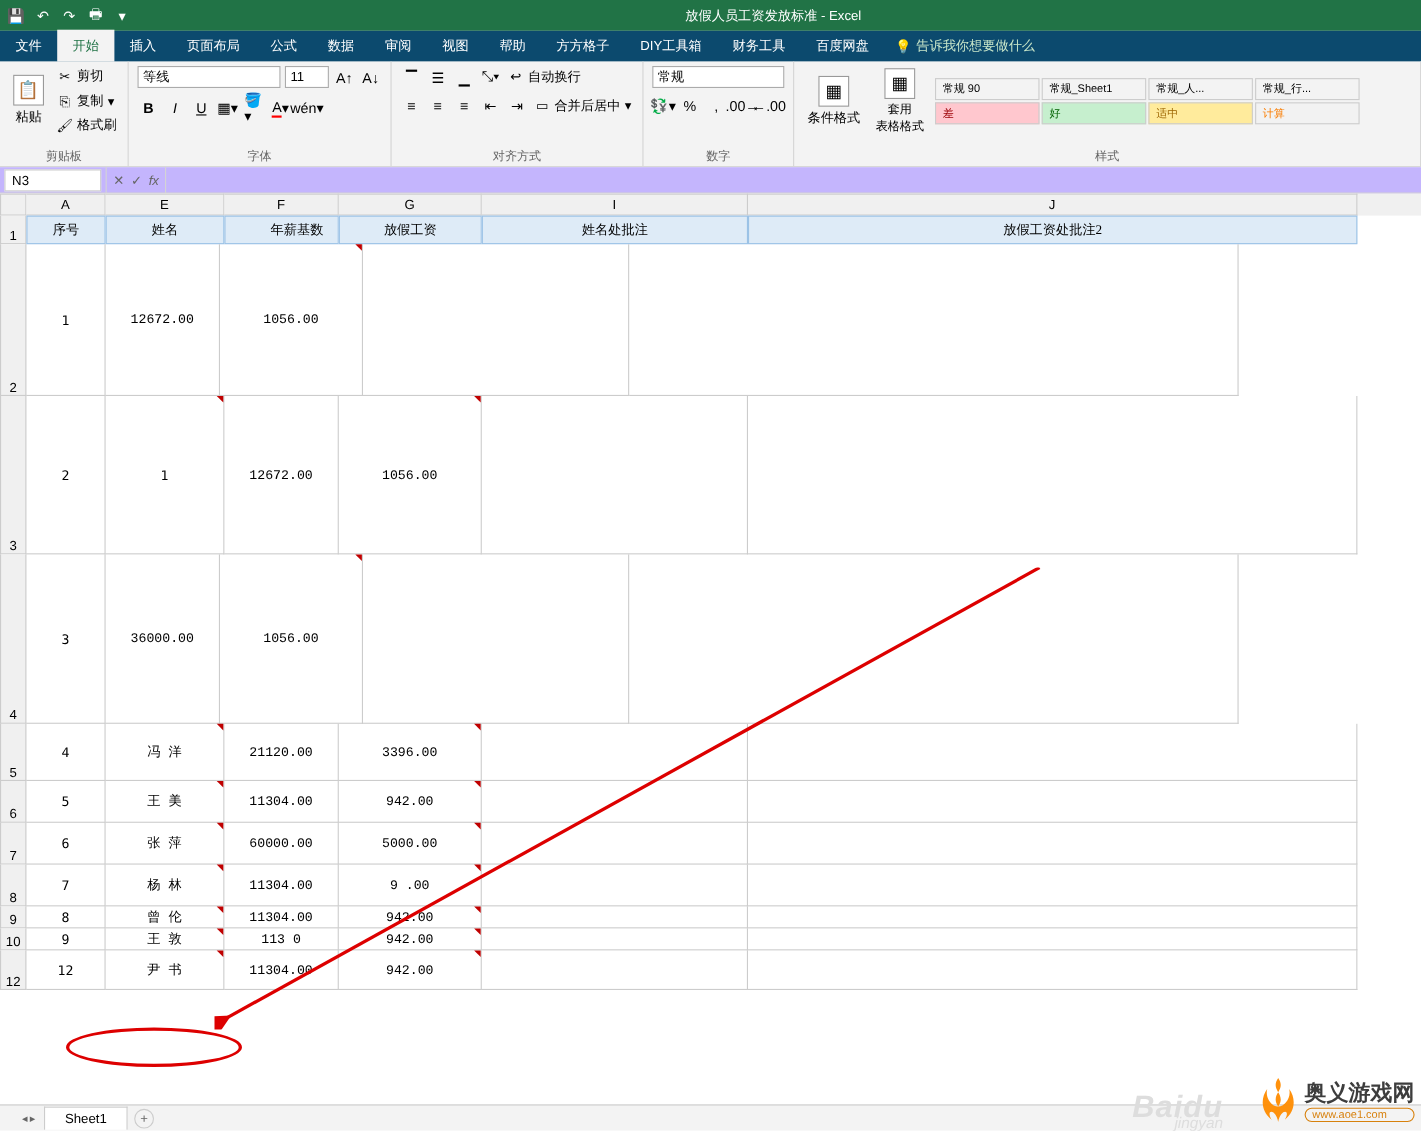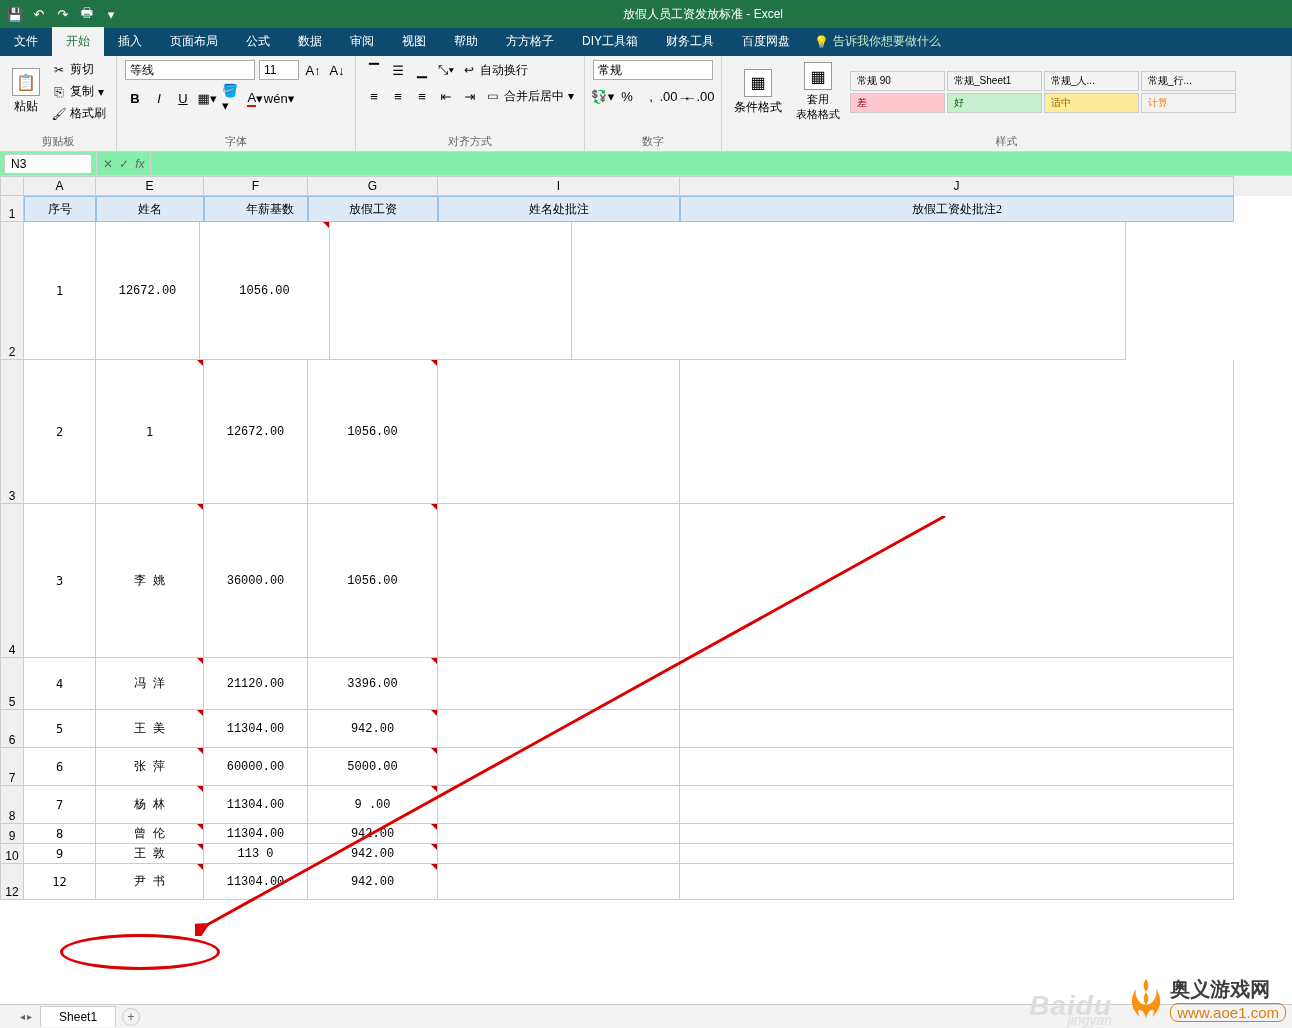--- a/index.html
+++ b/index.html
@@ -30,21 +30,21 @@
 .font-name { width: 130px; }
 .font-size { width: 40px; }
 .toolbar-row { display: flex; gap: 4px; align-items: center; }
 .toolbar-col { display: flex; flex-direction: column; gap: 3px; }
 .ico-btn { width: 20px; height: 20px; display: inline-flex; align-items: center; justify-content: center; cursor: pointer; border: 1px solid transparent; font-size: 13px; }
 
 .style-gallery { display: flex; gap: 2px; flex-wrap: wrap; width: 400px; }
 .style-cell { width: 95px; height: 20px; border: 1px solid #ccc; padding: 1px 6px; font-size: 10px; display: flex; align-items: center; overflow: hidden; white-space: nowrap; }
 
 
-.fx-bar { height: 24px; display: flex; align-items: center; border-bottom: 1px solid #d4d4d4; background: #86efac; }
+.fx-bar { height: 24px; display: flex; align-items: center; border-bottom: 1px solid #d4d4d4; background: #c4b5fd; }
 .name-box { width: 88px; border: 1px solid #ccc; padding: 2px 6px; margin: 0 4px; font-size: 12px; height: 20px; }
 .fx-ctrl { display: flex; align-items: center; gap: 6px; padding: 0 6px; border-left: 1px solid #d4d4d4; border-right: 1px solid #d4d4d4; height: 24px; }
 .fx-ctrl span { cursor: pointer; color: #666; font-size: 12px; }
 .fx-input { flex: 1; padding: 2px 6px; height: 20px; }
 
 
 .grid-area { position: relative; }
 .col-headers { display: flex; height: 20px; background: #f0f0f0; }
 .corner { width: 24px; border: 1px solid #ccc; background: #f0f0f0; }
 .col-h { border: 1px solid #ccc; border-left: none; text-align: center; font-size: 12px; line-height: 18px; background: #f0f0f0; }
@@ -63,21 +63,21 @@
 .sheet-tab { background: #fff; border: 1px solid #ccc; border-bottom: none; padding: 3px 18px; font-size: 12px; cursor: pointer; position: relative; }
 .sheet-add { margin-left: 6px; width: 18px; height: 18px; border: 1px solid #ccc; border-radius: 50%; display: flex; align-items: center; justify-content: center; cursor: pointer; font-size: 12px; color: #666; }
 
 .red-ellipse { position: absolute; border: 3px solid #d00; border-radius: 50%; pointer-events: none; }
 .red-arrow { position: absolute; pointer-events: none; }
 
 .watermark { position: absolute; bottom: 6px; right: 6px; display: flex; align-items: center; gap: 6px; opacity: 0.95; }
 .watermark .flame { width: 36px; height: 44px; }
 .watermark .wm-text { display: flex; flex-direction: column; }
 .watermark .wm1 { font-size: 20px; font-weight: bold; color: #333; }
-.watermark .wm2 { font-size: 15px; color: #d67b00; border: 1px solid #d67b00; border-radius: 8px; padding: 0 6px; }
+.watermark .wm2 { font-size: 10px; color: #d67b00; border: 1px solid #d67b00; border-radius: 8px; padding: 0 6px; }
 .bd-wm { position: absolute; right: 180px; bottom: 6px; color: #ddd; font-size: 28px; font-style: italic; font-weight: bold; letter-spacing: 1px; }
 .bd-wm2 { position: absolute; right: 180px; bottom: 0px; color: #ddd; font-size: 14px; font-style: italic; }
 </style>
 </head>
 <body>
 
 <div class="titlebar">
   <div class="qat">
     <span>💾</span>
     <span>↶</span>
@@ -265,21 +265,20 @@
         <div class="cell" style="width: 72px; height: 144px;">2</div>
         <div class="cell" style="width: 108px; height: 144px;">1   <div class="comment-ind"></div></div>
         <div class="cell num" style="width: 104px; height: 144px;">12672.00</div>
         <div class="cell num" style="width: 130px; height: 144px;">1056.00<div class="comment-ind"></div></div>
         <div class="cell" style="width: 242px; height: 144px;"></div>
         <div class="cell" style="width: 554px; height: 144px;"></div>
       </div>
       <div class="row">
         <div class="row-h" style="height: 154px;">4</div>
         <div class="cell" style="width: 72px; height: 154px;">3</div>
-        <div class="cell" style="width: 108px; height: 154px;">李  姚<div class="comment-ind"></div></div>
         <div class="cell num" style="width: 104px; height: 154px;">36000.00</div>
         <div class="cell num" style="width: 130px; height: 154px;">1056.00<div class="comment-ind"></div></div>
         <div class="cell" style="width: 242px; height: 154px;"></div>
         <div class="cell" style="width: 554px; height: 154px;"></div>
       </div>
       <div class="row">
         <div class="row-h" style="height: 52px;">5</div>
         <div class="cell" style="width: 72px; height: 52px;">4</div>
         <div class="cell" style="width: 108px; height: 52px;">冯  洋<div class="comment-ind"></div></div>
         <div class="cell num" style="width: 104px; height: 52px;">21120.00</div>

